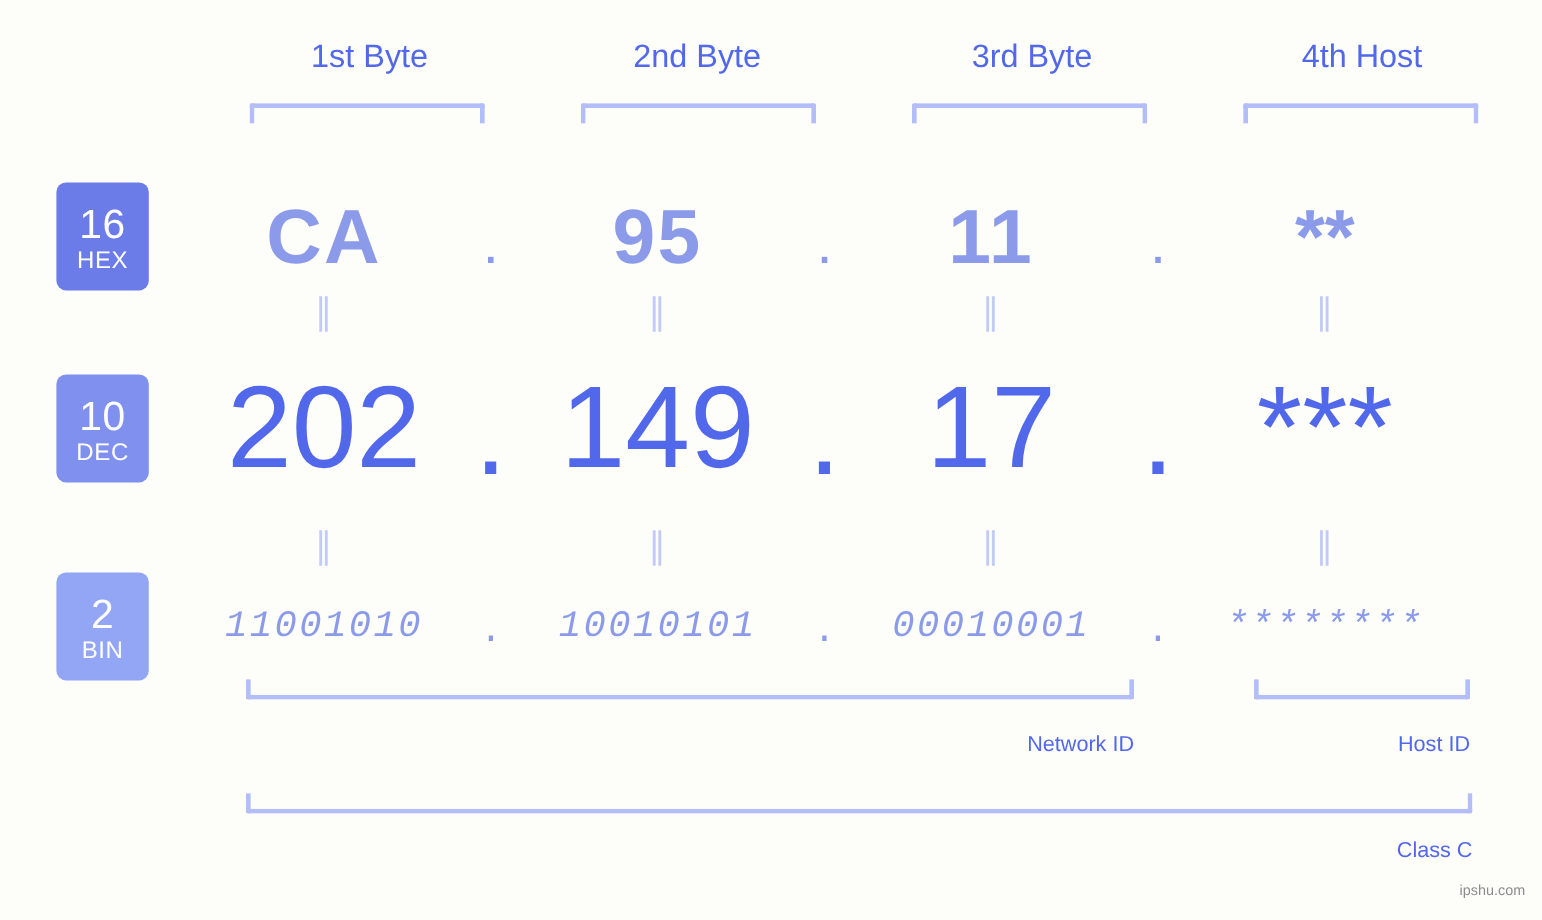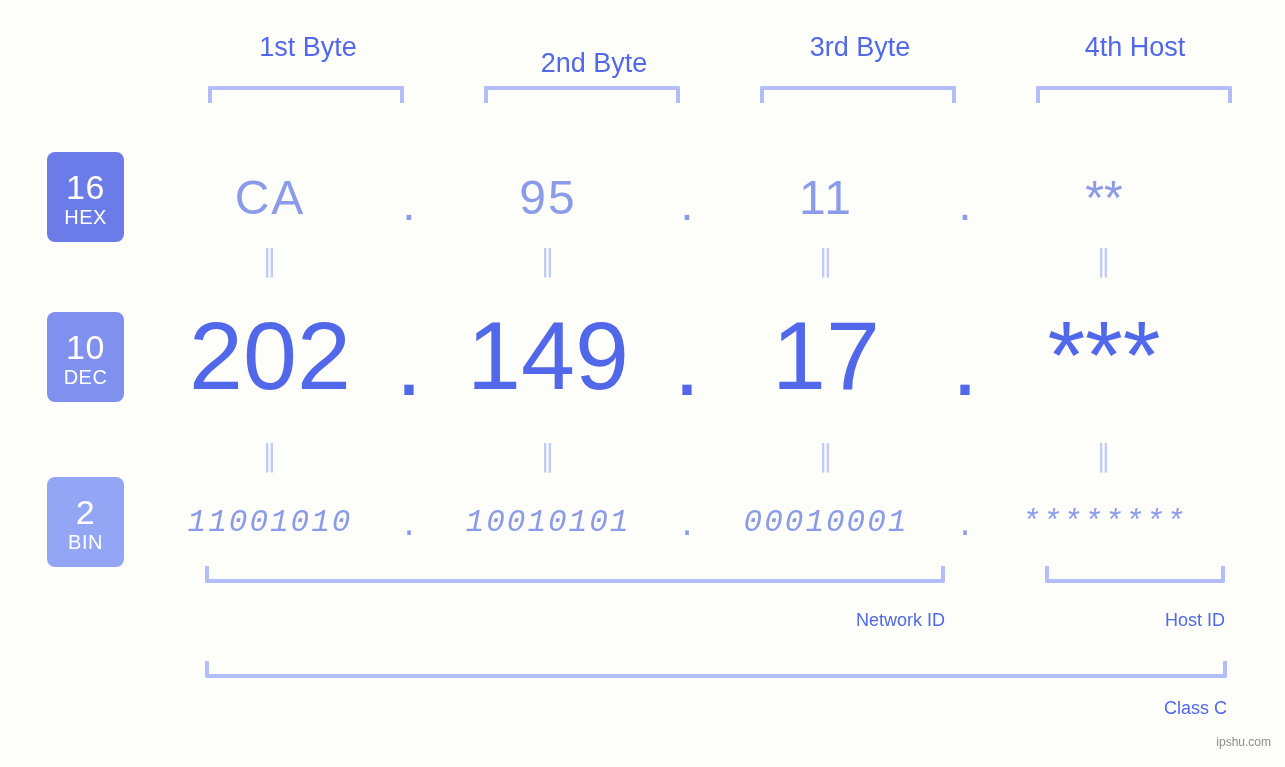--- a/index.html
+++ b/index.html
@@ -94,24 +94,25 @@
   }
   .vdot {
     text-align: center;
     white-space: nowrap;
   }
 
   
   #row-hex { top: 152px; height: 90px; align-items: center; }
   #row-hex .vcell {
     width: 240px;
-    font-size: 48px;
+    font-size: 64px;
     color: #8b9bea;
     font-family: "Liberation Sans", sans-serif;
     letter-spacing: 2px;
+    font-weight: bold;
   }
   #row-hex .vdot {
     width: 38px;
     font-size: 48px;
     color: #8b9bea;
     font-family: "Liberation Sans", sans-serif;
     position: relative;
     top: 6px;
   }
   #row-hex .stars { letter-spacing: 0px; }
@@ -206,21 +207,21 @@
     letter-spacing: 0px;
     margin-left: 12px;
   }
 </style>
 </head>
 <body style="background: rgb(253, 253, 250);">
 
 <div id="canvas">
 
   <div class="byte-label" style="left:188px;">1st Byte</div>
-  <div class="byte-label" style="left:474px;margin-top:16px;">2nd Byte</div>
+  <div class="byte-label" style="left:461px;">2nd Byte</div>
   <div class="byte-label" style="left:740px;">3rd Byte</div>
   <div class="byte-label" style="left:1015px;">4th Host</div>
 
   <div class="top-bracket" style="left:208px;  width:196px;"></div>
   <div class="top-bracket" style="left:484px;  width:196px;"></div>
   <div class="top-bracket" style="left:760px;  width:196px;"></div>
   <div class="top-bracket" style="left:1036px; width:196px;"></div>
 
   <div class="badge" id="badge-hex" style="background: rgb(107, 124, 232);">
     <span class="num">16</span>

